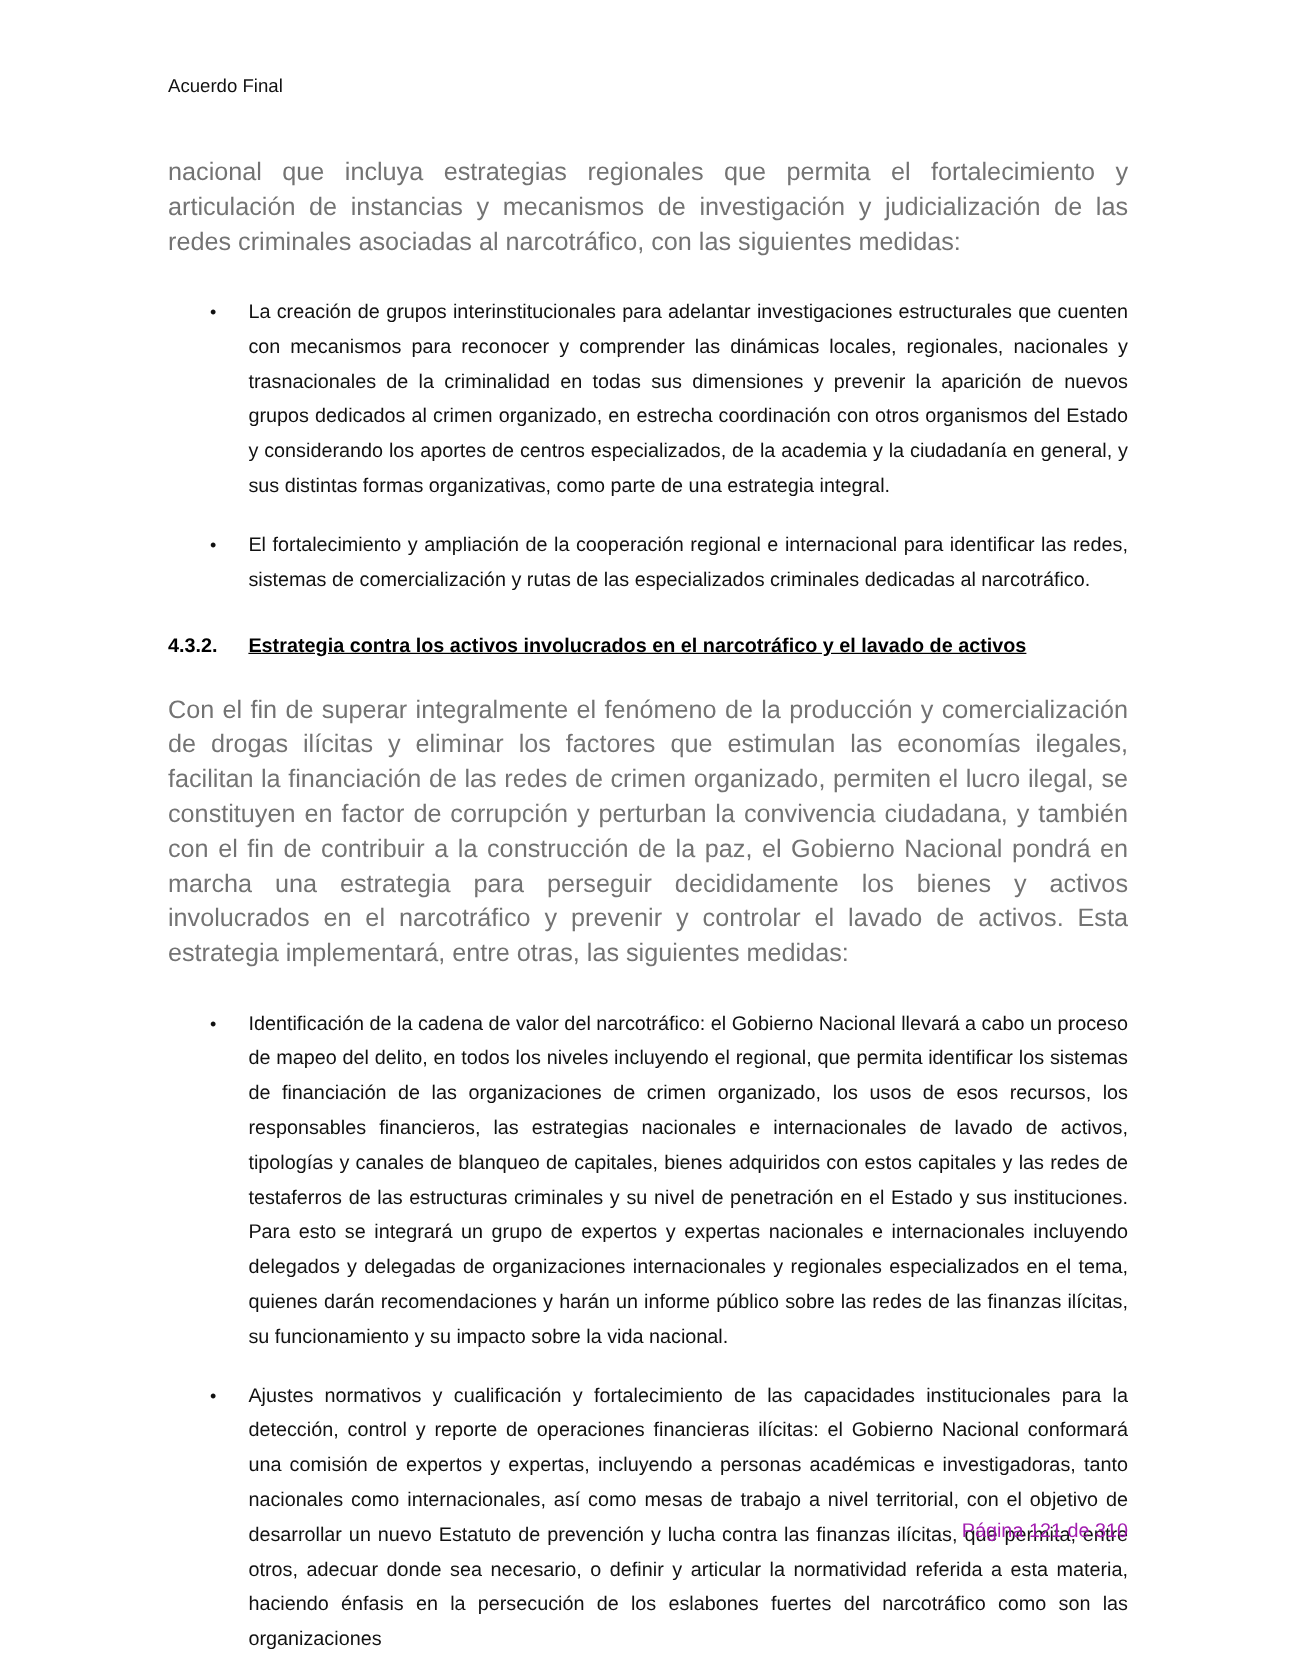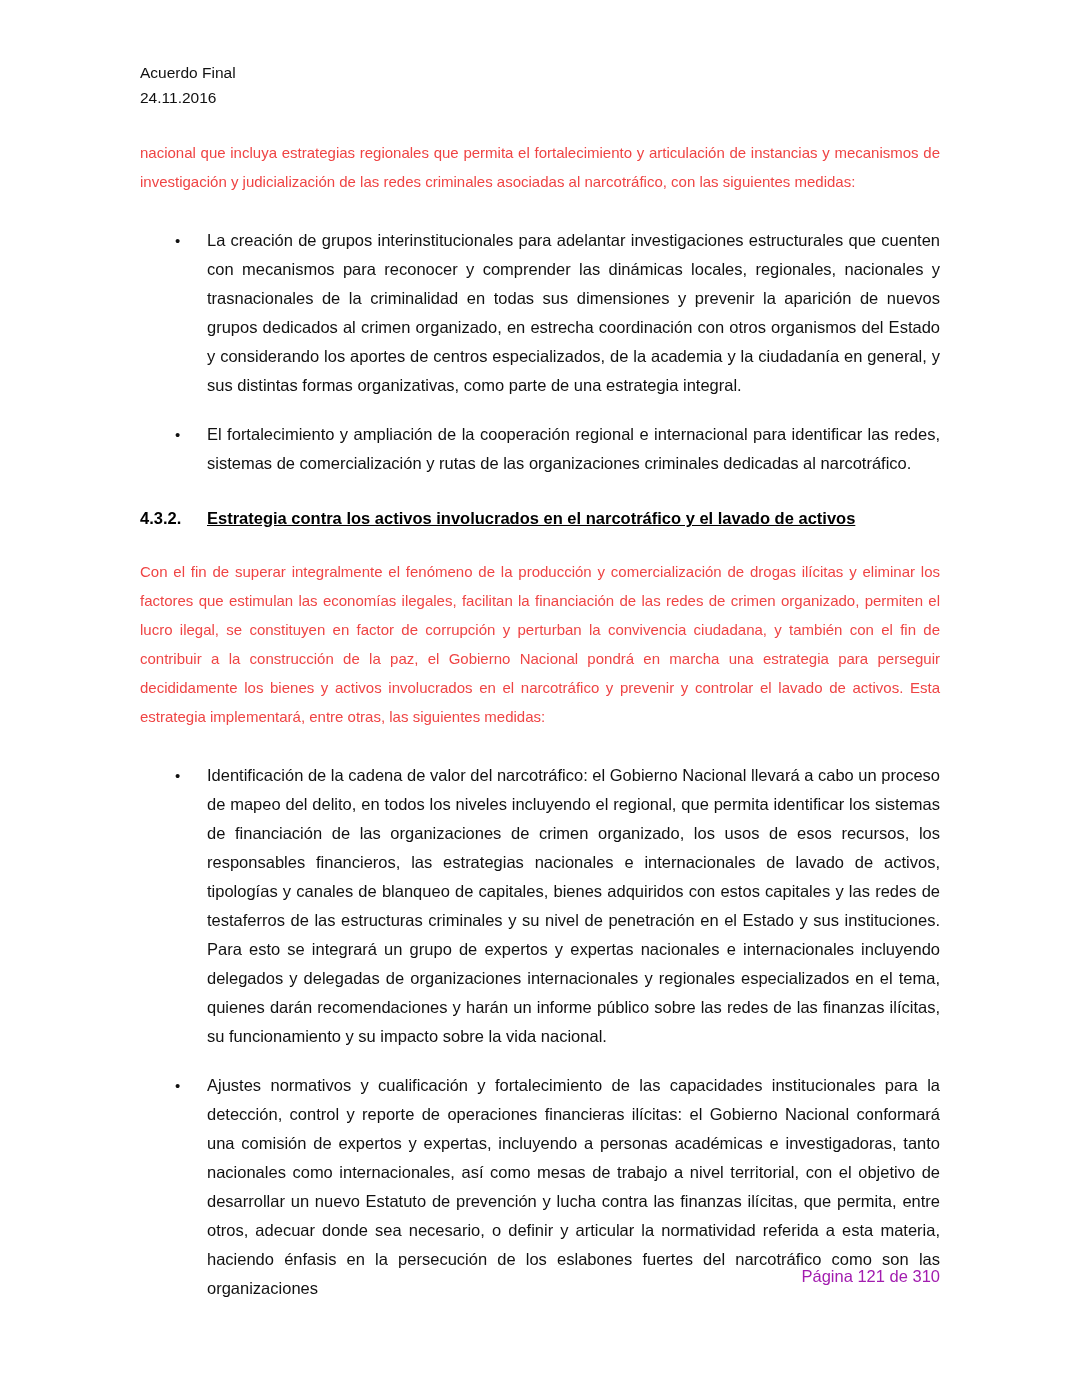--- a/index.html
+++ b/index.html
@@ -23,32 +23,32 @@
   .content {
     position: absolute;
     left: 140px;
     top: 60px;
     width: 800px;
   }
   .doc-header {
     font-size: 15.5px;
     line-height: 25px;
     color: #111111;
-    margin-bottom: 28px;
+    margin-bottom: 44px;
   }
   .doc-header div {
     white-space: pre;
   }
   p.body-text {
-    font-size: 15px;
+    font-size: 21px;
     line-height: 29px;
     text-align: justify;
     text-justify: inter-word;
     margin: 0 0 22px 0;
-    color: #ef4444;
+    color: #737373;
     hyphens: none;
   }
   .bullet-list {
     margin: 0 0 18px 0;
     padding: 0;
     list-style: none;
   }
   .bullet-item {
     position: relative;
     padding-left: 67px;
@@ -108,35 +108,34 @@
 </style>
 </head>
 <body>
 
 <div class="page">
 
   <div class="content">
 
     <div class="doc-header">
       <div>Acuerdo Final</div>
-      <div>24.11.2016</div>
     </div>
 
     <p class="body-text">nacional que incluya estrategias regionales que permita el fortalecimiento y articulación de instancias y mecanismos de investigación y judicialización de las redes criminales asociadas al narcotráfico, con las siguientes medidas:</p>
 
     <div class="spacer-sm"></div>
 
     <ul class="bullet-list">
       <li class="bullet-item">
         <span class="bullet-marker">•</span>
         <span class="bullet-text">La creación de grupos interinstitucionales para adelantar investigaciones estructurales que cuenten con mecanismos para reconocer y comprender las dinámicas locales, regionales, nacionales y trasnacionales  de la criminalidad en todas sus dimensiones y prevenir la aparición de nuevos grupos dedicados al crimen organizado, en estrecha coordinación con otros organismos del Estado y considerando los aportes de centros especializados, de la academia y la ciudadanía en general, y sus distintas formas organizativas, como parte de una estrategia integral.</span>
       </li>
       <li class="bullet-item">
         <span class="bullet-marker">•</span>
-        <span class="bullet-text">El fortalecimiento y ampliación de la cooperación regional e internacional para identificar las redes, sistemas de comercialización y rutas de las organizaciones criminales dedicadas al narcotráfico.</span>
+        <span class="bullet-text">El fortalecimiento y ampliación de la cooperación regional e internacional para identificar las redes, sistemas de comercialización y rutas de las especializados criminales dedicadas al narcotráfico.</span>
       </li>
     </ul>
 
     <h2 class="section-heading">
       <span class="sec-num">4.3.2.</span>
       <span class="sec-title">Estrategia contra los activos involucrados en el narcotráfico y el lavado de activos</span>
     </h2>
 
     <p class="body-text">Con el fin de superar integralmente el fenómeno de la producción y comercialización de drogas ilícitas y eliminar los factores que estimulan las economías ilegales, facilitan la financiación de las redes de crimen organizado, permiten el lucro ilegal, se constituyen en factor de corrupción y perturban  la convivencia ciudadana, y también con el fin de  contribuir a la  construcción de la paz, el Gobierno Nacional pondrá en marcha una estrategia para perseguir decididamente los bienes y activos involucrados en el narcotráfico y prevenir y controlar el lavado de activos. Esta estrategia implementará, entre otras, las siguientes medidas:</p>
 

